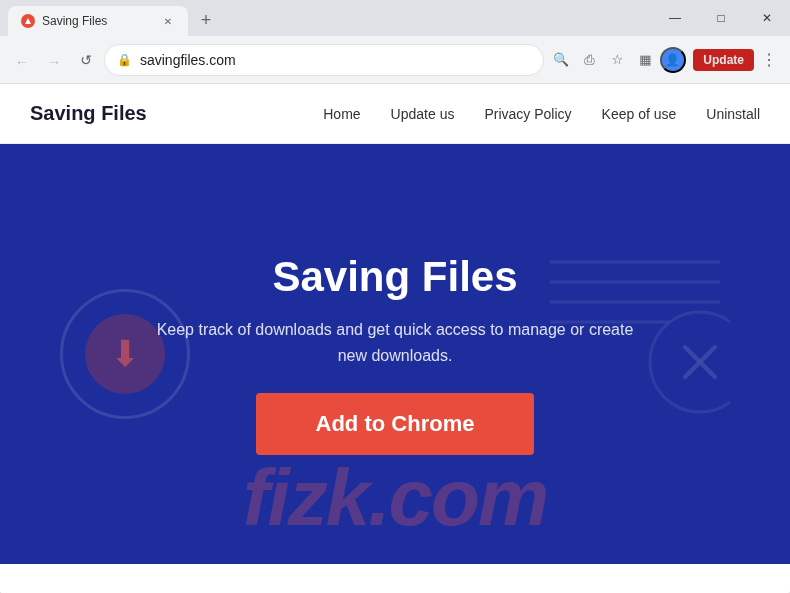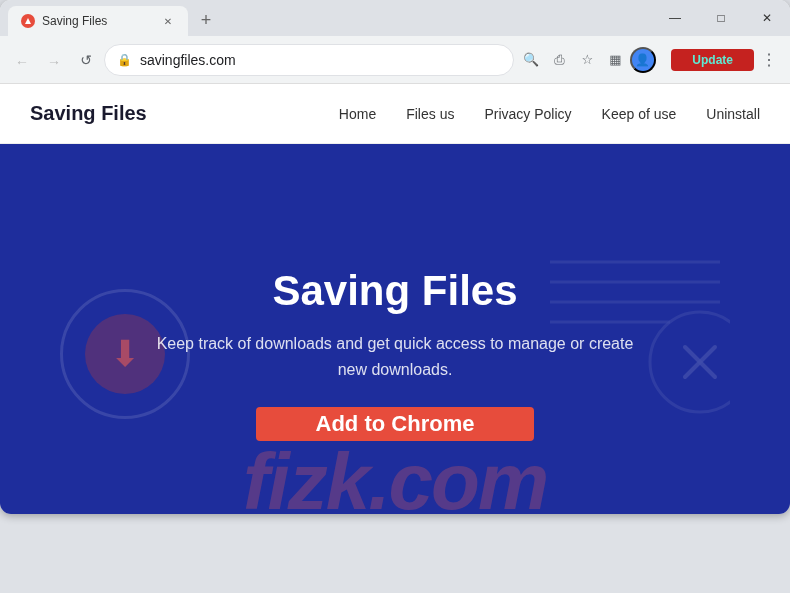--- a/index.html
+++ b/index.html
@@ -8,23 +8,23 @@
       font-family: -apple-system, BlinkMacSystemFont, 'Segoe UI', Arial, sans-serif;
       background: #dee1e6;
       width: 790px;
       height: 593px;
       overflow: hidden;
     }
 
     
     .browser-window {
       width: 790px;
-      height: 514px;
+      height: 593px;
       background: #f1f3f4;
-      border-radius: 11px;
+      border-radius: 2px;
       overflow: hidden;
       display: flex;
       flex-direction: column;
       box-shadow: 0 2px 8px rgba(0,0,0,0.3);
     }
 
     
     .title-bar {
       background: #dee1e6;
       height: 36px;
@@ -214,28 +214,28 @@
       display: flex;
       align-items: center;
       justify-content: center;
       color: white;
       font-size: 12px;
       cursor: pointer;
     }
 
     .update-btn {
       background: #c5221f;
-      color: #5eead4;
+      color: #e5e5e5;
       border: none;
       border-radius: 4px;
-      padding: 4px 21px;
+      padding: 4px 10px;
       font-size: 12px;
       font-weight: 600;
       cursor: pointer;
-      margin-left: 13px;
+      margin-left: 5px;
     }
 
     .more-btn {
       width: 26px;
       height: 26px;
       display: flex;
       align-items: center;
       justify-content: center;
       cursor: pointer;
       color: #5f6368;
@@ -287,21 +287,21 @@
       align-items: center;
       justify-content: center;
       position: relative;
       overflow: hidden;
       padding: 60px 20px;
     }
 
     
     .hero-watermark {
       position: absolute;
-      bottom: 36px;
+      bottom: 20px;
       left: 0;
       right: 0;
       text-align: center;
       font-size: 80px;
       font-weight: 900;
       color: rgba(255,100,80,0.25);
       pointer-events: none;
       font-style: italic;
       letter-spacing: -2px;
     }
@@ -360,21 +360,21 @@
       max-width: 500px;
       line-height: 1.6;
       margin-bottom: 24px;
     }
 
     .add-chrome-btn {
       background: #e74c3c;
       color: white;
       border: none;
       border-radius: 4px;
-      padding: 4px 60px;
+      padding: 18px 60px;
       font-size: 22px;
       font-weight: 600;
       cursor: pointer;
       display: inline-block;
     }
 
     
     .page-content::-webkit-scrollbar { width: 8px; }
     .page-content::-webkit-scrollbar-track { background: #f1f1f1; }
     .page-content::-webkit-scrollbar-thumb { background: #c1c1c1; border-radius: 4px; }
@@ -438,21 +438,21 @@
 
   <div class="page-content">
 
     <nav class="site-navbar">
       <div class="site-logo">Saving Files</div>
       <ul class="site-nav-links">
         <li>
           <a href="#">Home</a>
         </li>
         <li>
-          <a href="#">Files us</a>
+          <a href="#">Update us</a>
         </li>
         <li>
           <a href="#">Privacy Policy</a>
         </li>
         <li>
           <a href="#">Keep of use</a>
         </li>
         <li>
           <a href="#">Uninstall</a>
         </li>

